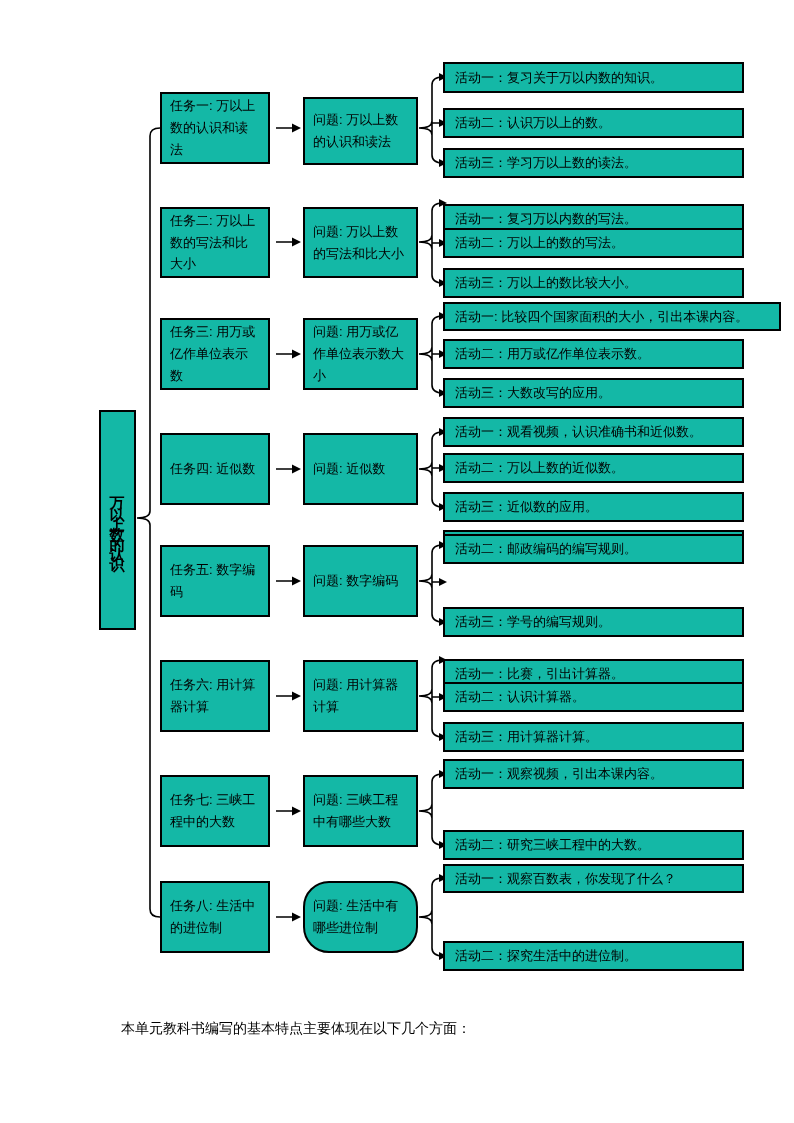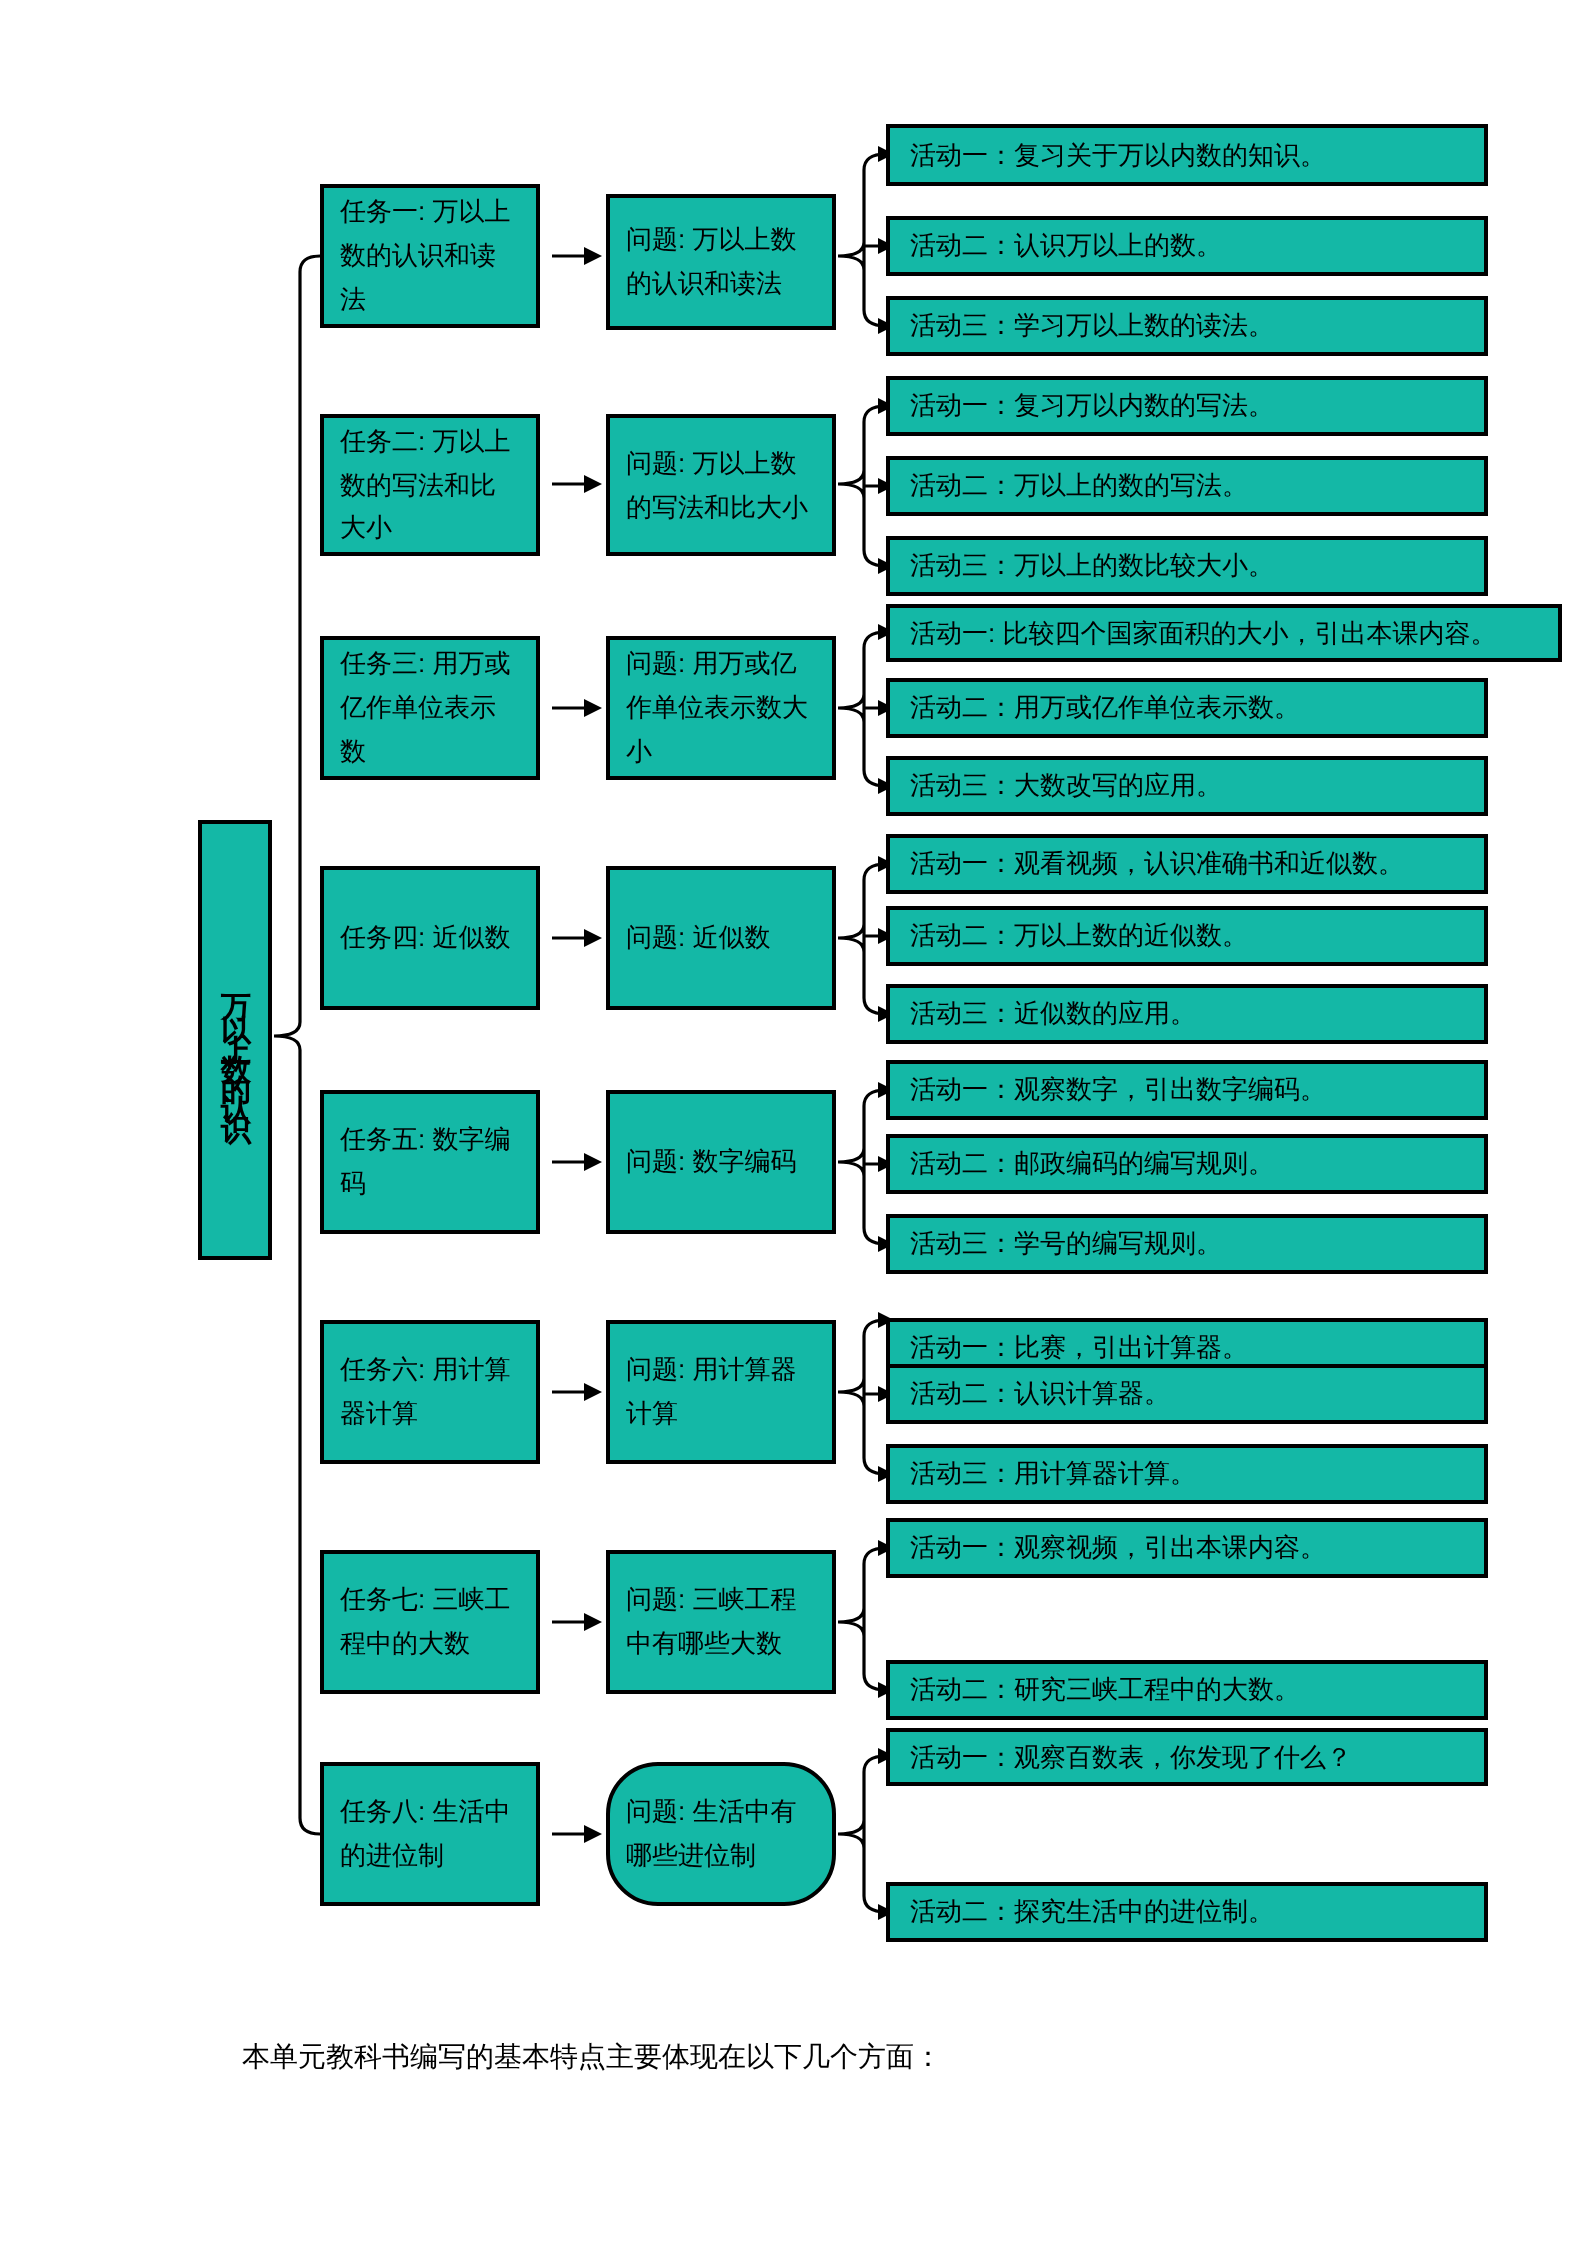--- a/index.html
+++ b/index.html
@@ -97,21 +97,21 @@
   <div class="box act" style="top:148px;">
       <span>活动三：学习万以上数的读法。</span>
     </div>
 
   <div class="box task" style="top:207px;height:71px;">
       <span>任务二: 万以上数的写法和比大小</span>
     </div>
   <div class="box q" style="top:207px;height:71px;">
       <span>问题: 万以上数的写法和比大小</span>
     </div>
-  <div class="box act" style="top:188px;text-align:center;">
+  <div class="box act" style="top:204px;text-align:center;">
       <span>活动一：复习万以内数的写法。</span>
     </div>
   <div class="box act" style="top:228px;text-align:center;">
       <span>活动二：万以上的数的写法。</span>
     </div>
   <div class="box act" style="top:268px;">
       <span>活动三：万以上的数比较大小。</span>
     </div>
 
   <div class="box task" style="top:318px;height:72px;">
@@ -148,21 +148,21 @@
 
   <div class="box task" style="top:545px;height:72px;">
       <span>任务五: 数字编码</span>
     </div>
   <div class="box q" style="top:545px;height:72px;">
       <span>问题: 数字编码</span>
     </div>
   <div class="box act" style="top:530px;">
       <span>活动一：观察数字，引出数字编码。</span>
     </div>
-  <div class="box act" style="top:567px;">
+  <div class="box act" style="top:534px;">
       <span>活动二：邮政编码的编写规则。</span>
     </div>
   <div class="box act" style="top:607px;">
       <span>活动三：学号的编写规则。</span>
     </div>
 
   <div class="box task" style="top:660px;height:72px;">
       <span>任务六: 用计算器计算</span>
     </div>
   <div class="box q" style="top:660px;height:72px;">

